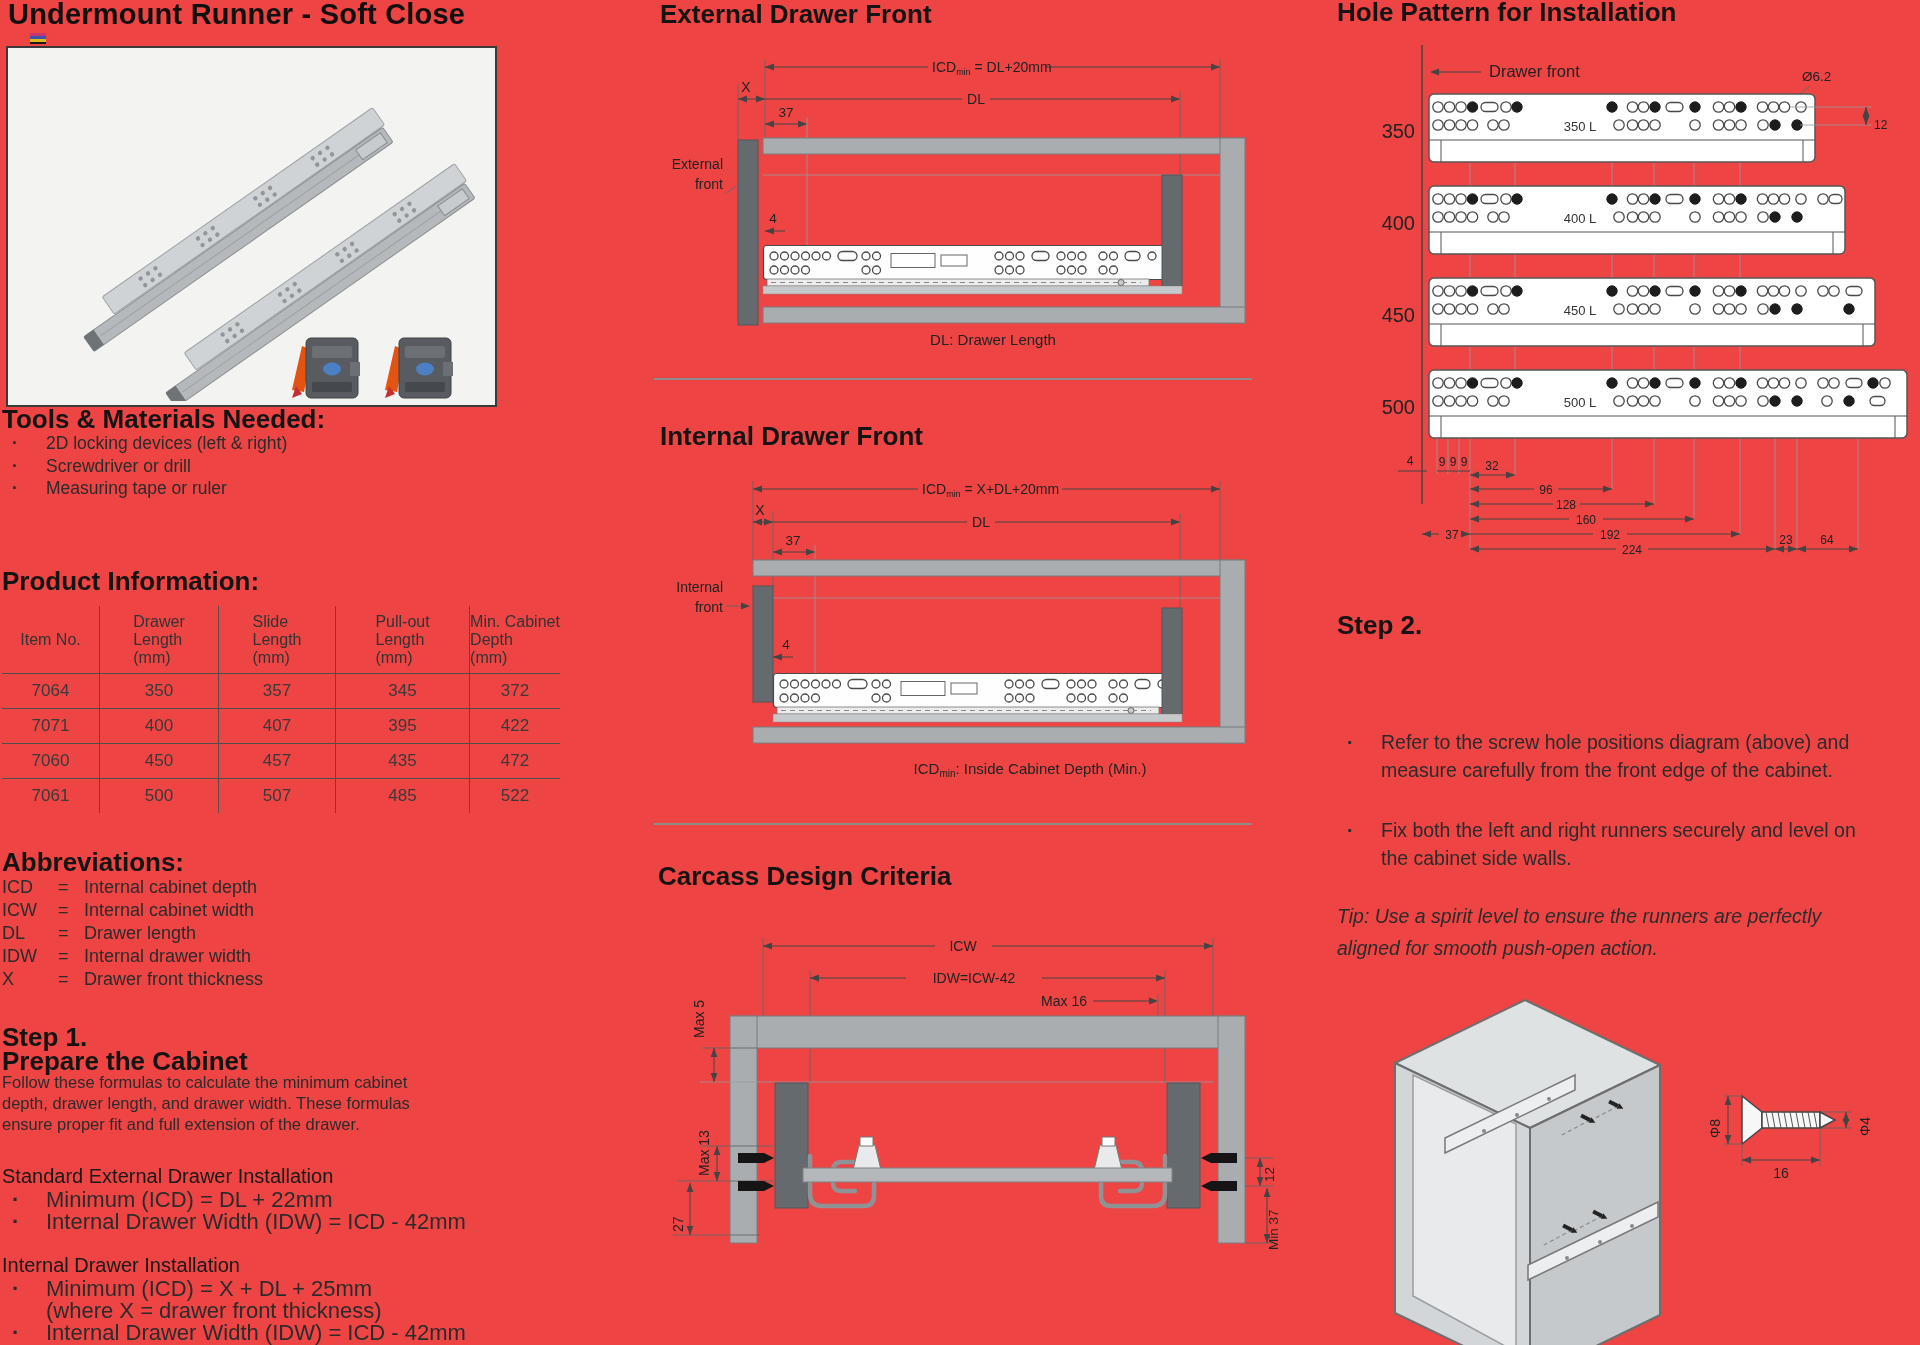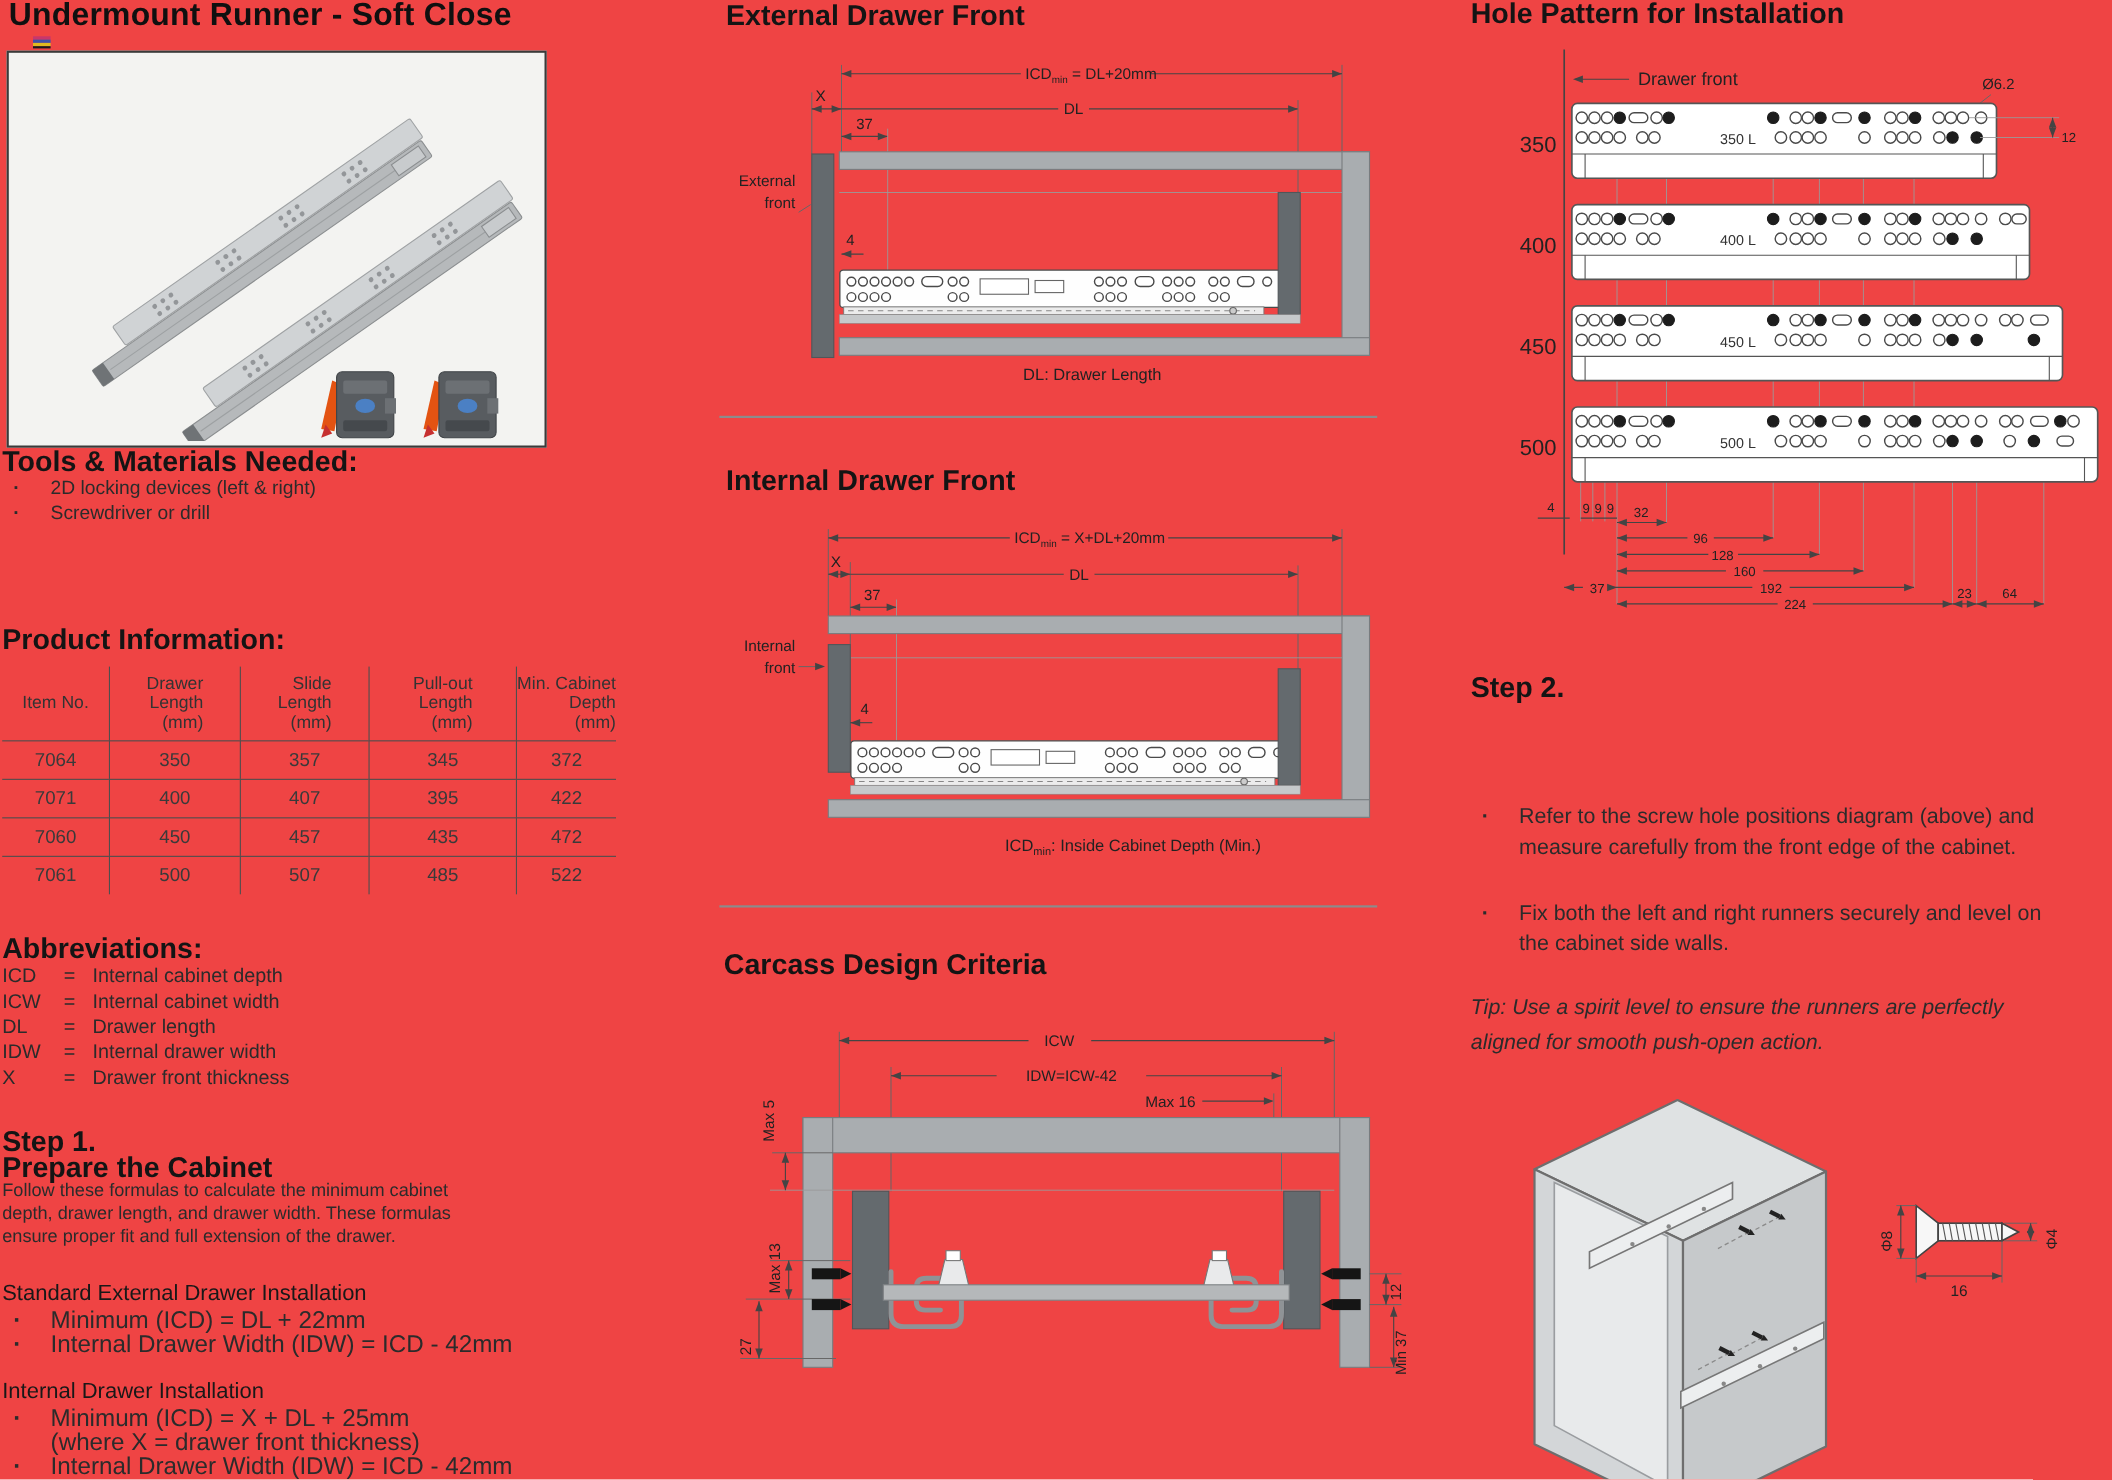--- a/index.html
+++ b/index.html
@@ -10,21 +10,21 @@
   .h2{font-size:26px;font-weight:bold;color:#141414}
   .h3{font-size:20px;font-weight:normal;color:#181818}
   .bodytxt{font-size:16.5px;line-height:21px;color:#2b2b2b}
   .blist{list-style:none;margin:0;padding:0}
   .blist li{position:relative;padding-left:44px;color:#2b2b2b}
   .blist li.nb::before{content:""}
   .blist li::before{content:"\00B7";position:absolute;left:10px;font-weight:bold}
   .tools li{font-size:17.5px;line-height:22.5px}
   .small li{font-size:22px;line-height:22px}
   .tbl{display:grid;grid-template-columns:97px 119px 117px 134px 91px;width:558px}
-  .tc{display:flex;align-items:center;justify-content:center;text-align:right}
+  .tc{display:flex;align-items:center;justify-content:center;text-align:left}
   .th{height:67px;font-size:16px;line-height:18px;color:#333;white-space:pre-line}
   .td{height:34px;font-size:17px;color:#3a3a3a;border-top:1.5px solid #4e4e4e}
   .bl{border-left:1.5px solid #4e4e4e}
   .abbrrow{display:flex;font-size:18px;line-height:23px;color:#2b2b2b}
   .abbrrow .a{width:56px}.abbrrow .e{width:26px}
   .imgbox{border:2px solid #3a3a3a;background:#f3f3f1}
   .divider{height:2px;background:#8c8c8c}
   .it{font-style:italic}
   svg text{font-family:"Liberation Sans",sans-serif}
   .dt{font-size:14px;fill:#222}
@@ -209,20 +209,21 @@
       <g>
           <use href="#lockPhoto" x="375" y="288"></use>
         </g>
     </svg>
   </div>
 
   <div class="abs h2" style="left:2px;top:404px">Tools &amp; Materials Needed:</div>
   <ul class="abs blist tools" style="left:2px;top:432px;width:490px">
     <li>2D locking devices (left &amp; right)</li>
     <li>Screwdriver or drill</li>
+    <li>Measuring tape or ruler</li>
   </ul>
 
   <div class="abs h2" style="left:2px;top:566px">Product Information:</div>
   <div class="abs tbl" style="left:2px;top:606px">
     <div class="tc th">Item No.</div>
     <div class="tc th bl">Drawer
 Length
 (mm)</div>
     <div class="tc th bl">Slide
 Length

